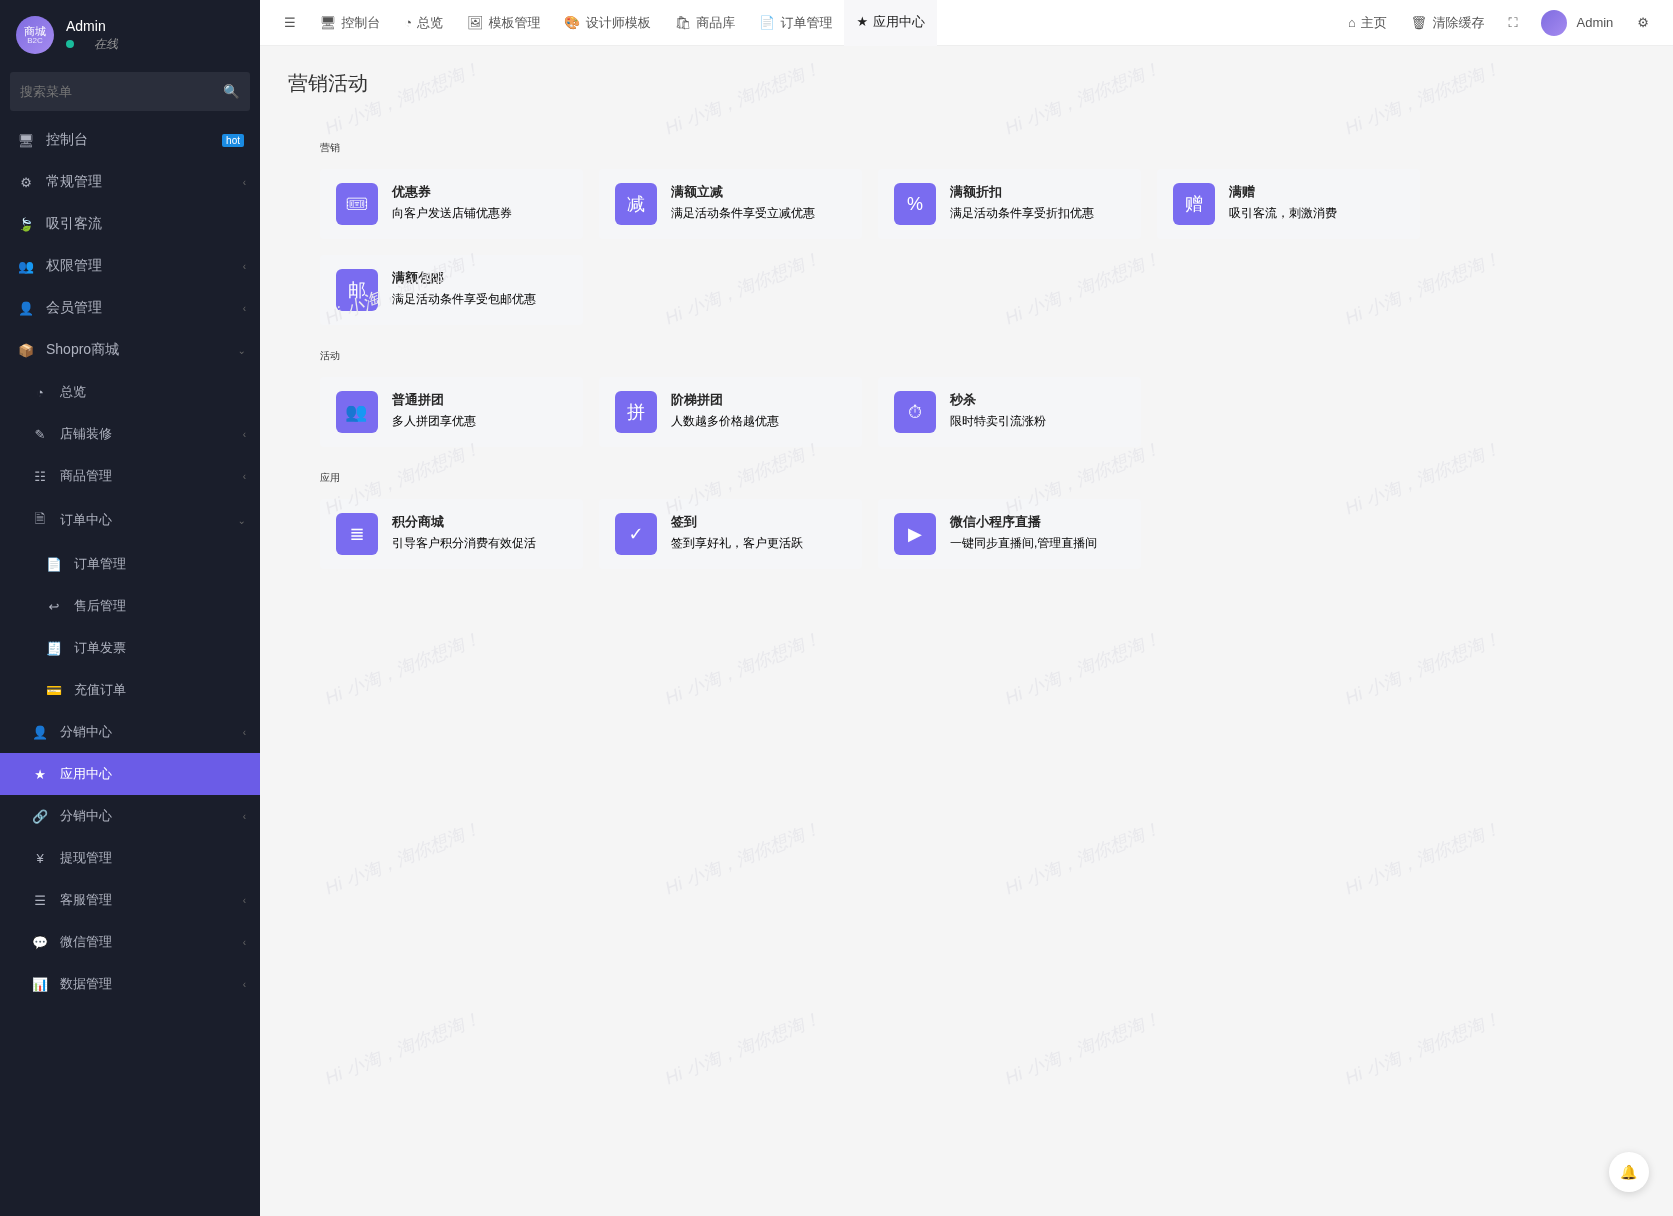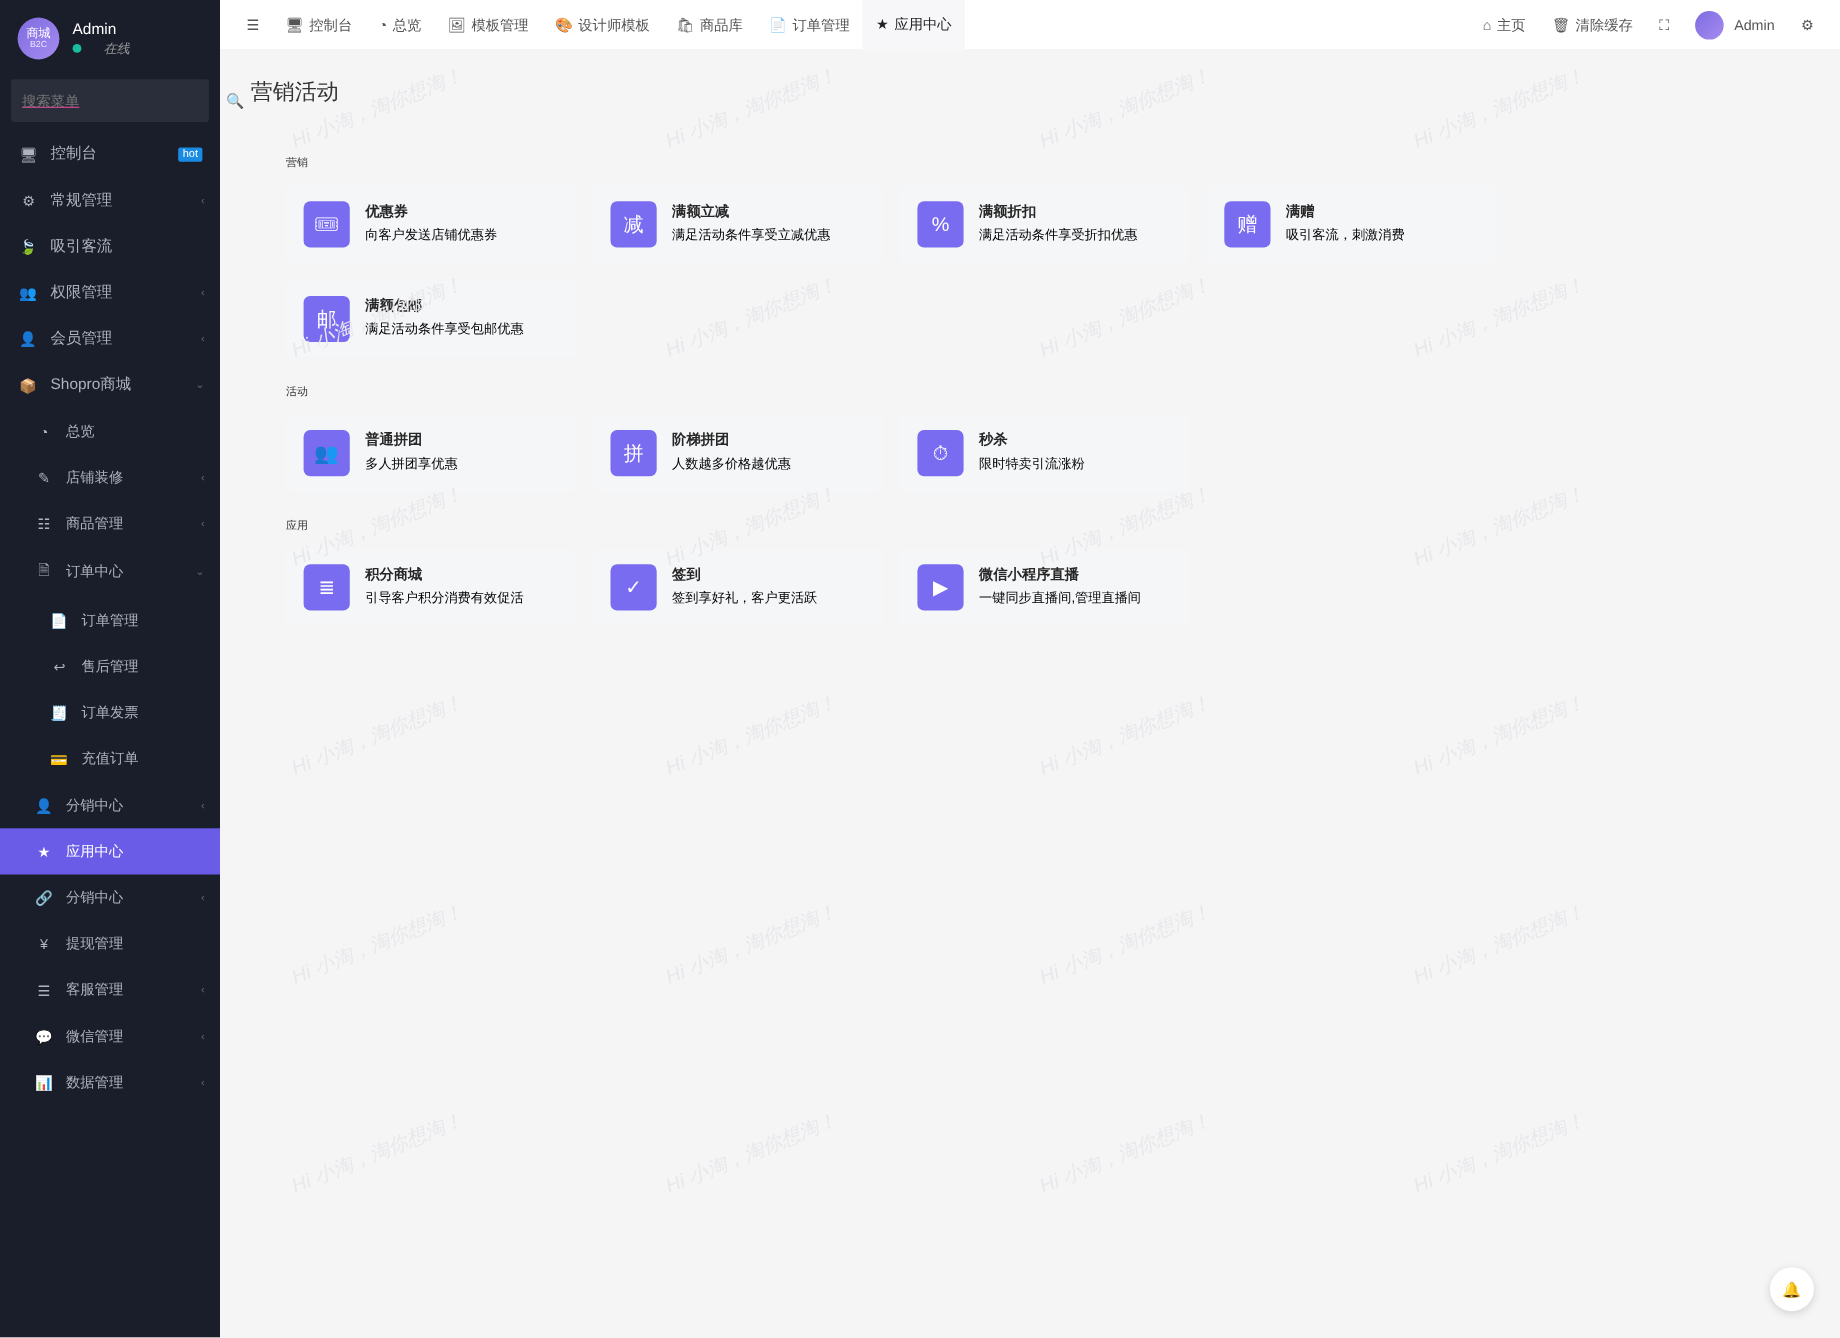--- a/index.html
+++ b/index.html
@@ -1,25 +1,25 @@
 <!DOCTYPE html>
 <html><head>
 <meta charset="utf-8">
 <style>
 *{box-sizing:border-box;margin:0;padding:0;}
 body{font-family:"Microsoft YaHei","PingFang SC",sans-serif;font-size:14px;color:#333;background:#f5f5f5;}
 .app{display:flex;min-height:100vh;}
-.sidebar{width:200px;background:#1a1e2b;color:#aeb2bf;flex-shrink:0;display:flex;flex-direction:column;}
+.sidebar{width:260px;background:#1a1e2b;color:#aeb2bf;flex-shrink:0;display:flex;flex-direction:column;}
 .profile{padding:16px 16px 8px 16px;display:flex;align-items:center;gap:12px;}
 .avatar{width:38px;height:38px;border-radius:50%;background:linear-gradient(135deg,#7f6ce0,#a58bf0);display:flex;align-items:center;justify-content:center;color:#fff;font-size:11px;flex-direction:column;line-height:1.1;}
 .profile-name{color:#fff;font-size:14px;}
 .status{font-size:12px;color:#999;display:flex;align-items:center;gap:20px;margin-top:2px;font-style:italic;}
 .dot{width:8px;height:8px;border-radius:50%;background:#1abc9c;display:inline-block;}
 .search{margin:10px 10px 8px 10px;display:flex;background:#2a2e3b;border-radius:3px;}
-.search input{flex:1;background:transparent;border:none;padding:12px 10px;color:#ec4899;outline:none;font-size:13px;text-decoration:underline;}
+.search input{flex:1;background:transparent;border:none;padding:12px 10px;color:#fdba74;outline:none;font-size:13px;}
 .search button{background:transparent;border:none;color:#888;width:36px;cursor:pointer;}
 .nav{flex:1;overflow-y:auto;}
 .nav-item{display:flex;align-items:center;padding:12px 16px;font-size:14px;cursor:pointer;color:#aeb2bf;position:relative;}
 .nav-item.active{background:#6b5ce7;color:#fff;}
 .nav-item .ico{width:20px;text-align:center;margin-right:10px;font-size:13px;}
 .nav-item.sub{padding-left:30px;font-size:13px;}
 .nav-item.sub2{padding-left:44px;font-size:13px;}
 .nav-item .chev{position:absolute;right:14px;font-size:10px;color:#666;}
 .badge-hot{background:#1a8be2;color:#fff;font-size:10px;padding:1px 4px;border-radius:2px;margin-left:auto;}
 .main{flex:1;display:flex;flex-direction:column;min-width:0;}

